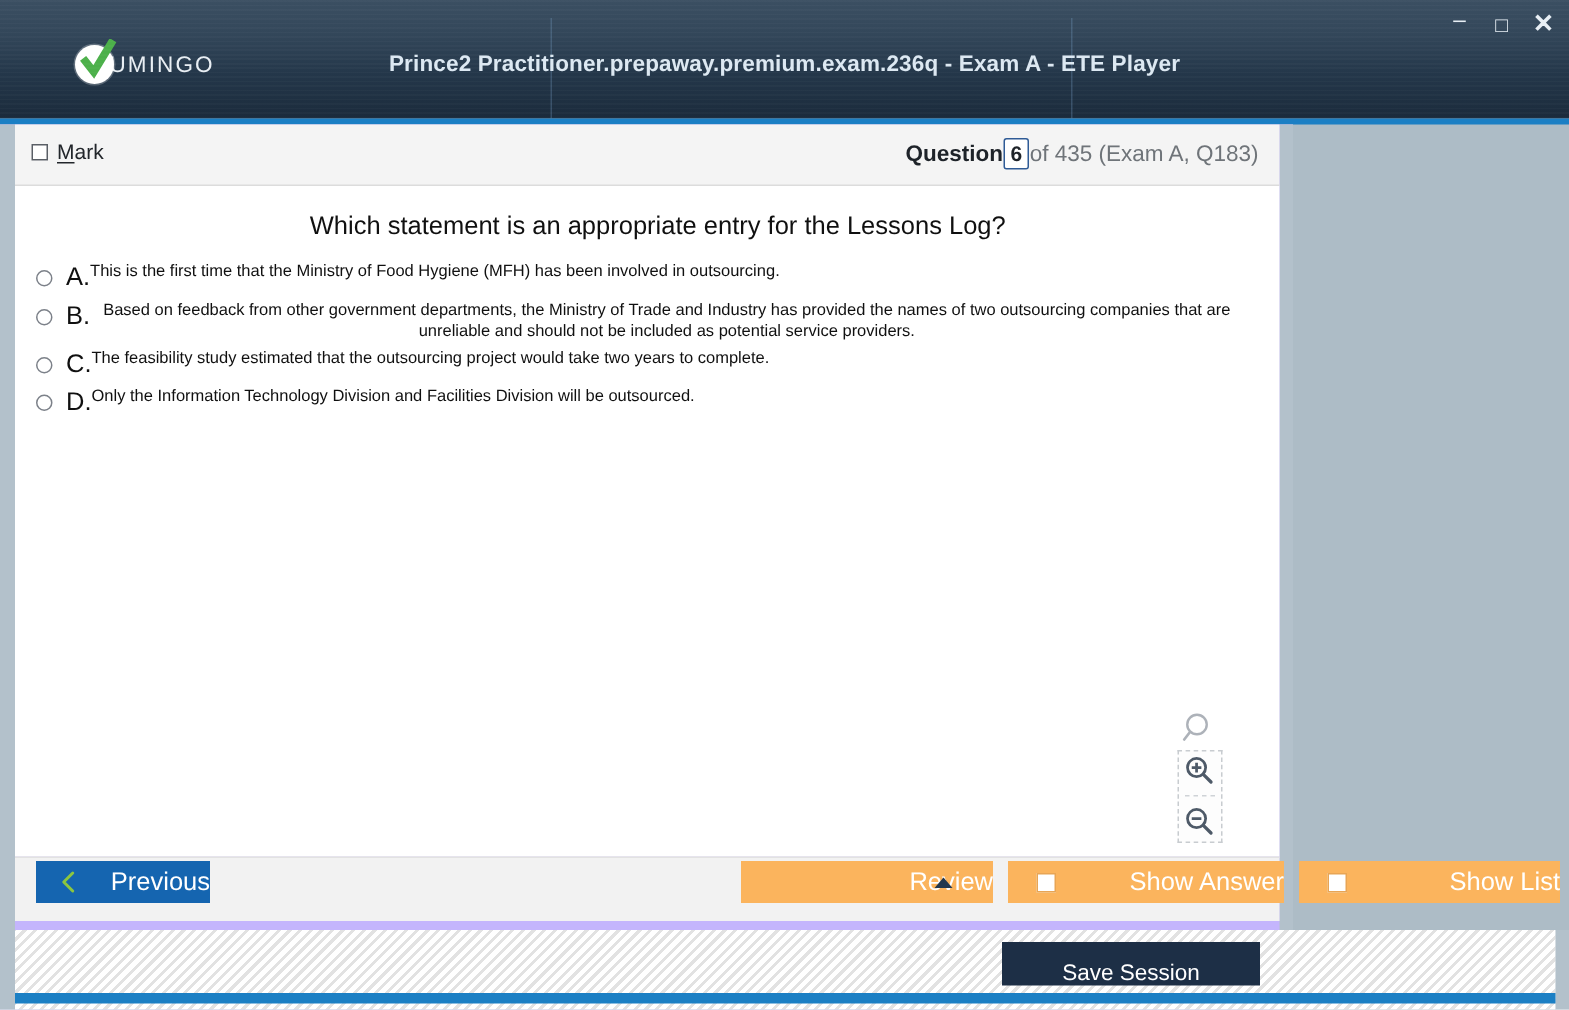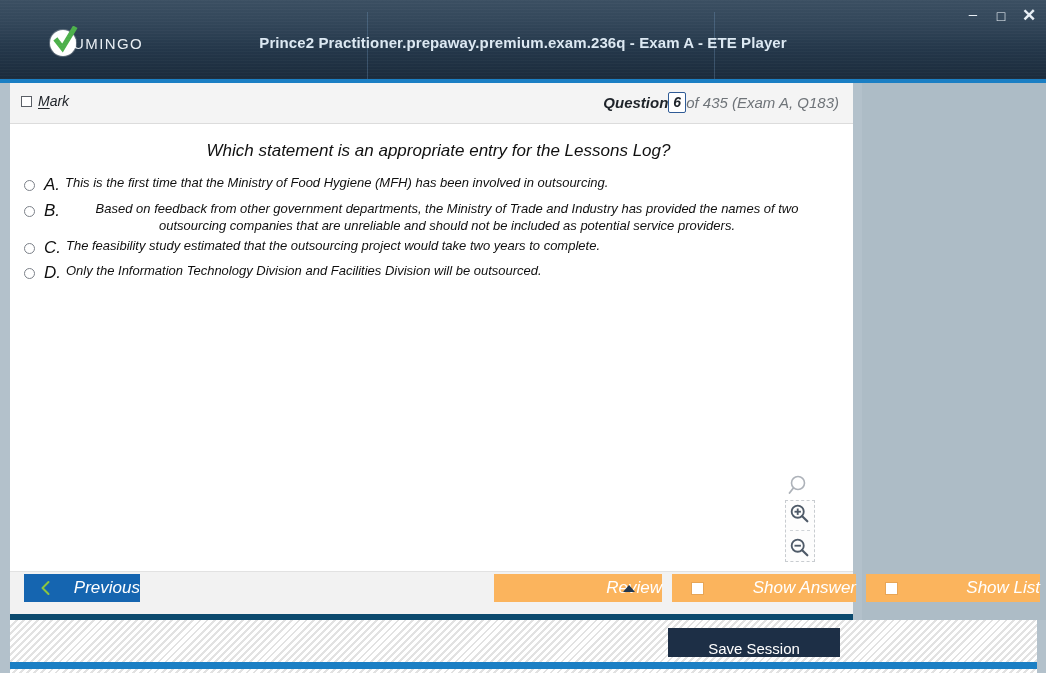--- a/index.html
+++ b/index.html
@@ -133,22 +133,21 @@
   
   .body-frame {
     position: absolute;
     left: 0;
     top: 83px;
     width: 862px;
     height: 590px;
     box-sizing: border-box;
     border-left: 10px solid #b3c1cb;
     border-right: 9px solid #b3c1cb;
-    background: #0c4a6e;
-    font-style: italic;
+    background: #c4b5fd;
   }
 
   .qheader {
     position: relative;
     height: 40px;
     background: #f4f4f4;
     border-bottom: 1px solid #dcdcdc;
   }
   .mark-box {
     position: absolute;
@@ -237,22 +236,21 @@
     box-sizing: border-box;
   }
   .opt-letter {
     margin-left: 9px;
     font-size: 17px;
     color: #101010;
     line-height: 1.32;
     white-space: nowrap;
   }
   .opt-text {
-    margin-left: 5px;
-    font-size: 13px;
+    font-size: 11px;
     color: #101010;
     line-height: 1.32;
   }
 
   
   .mag-float {
     position: absolute;
     right: 41px;
     bottom: 73px;
     width: 24px;

